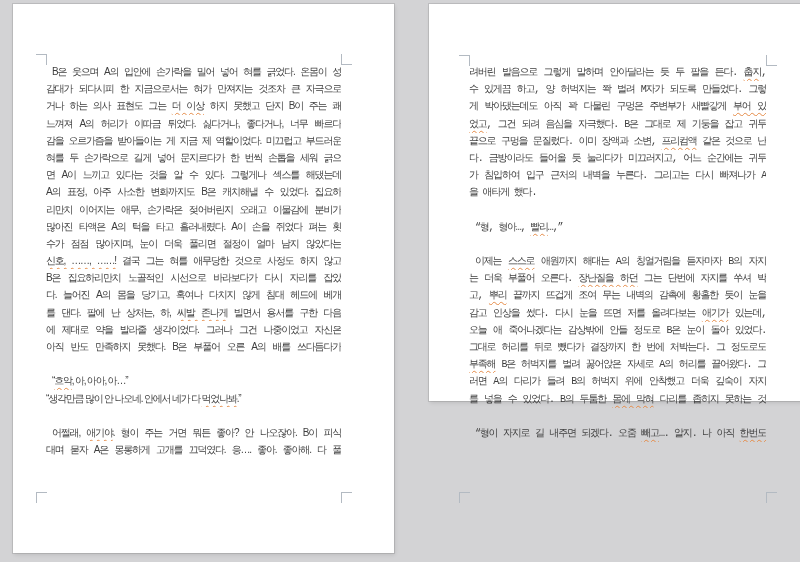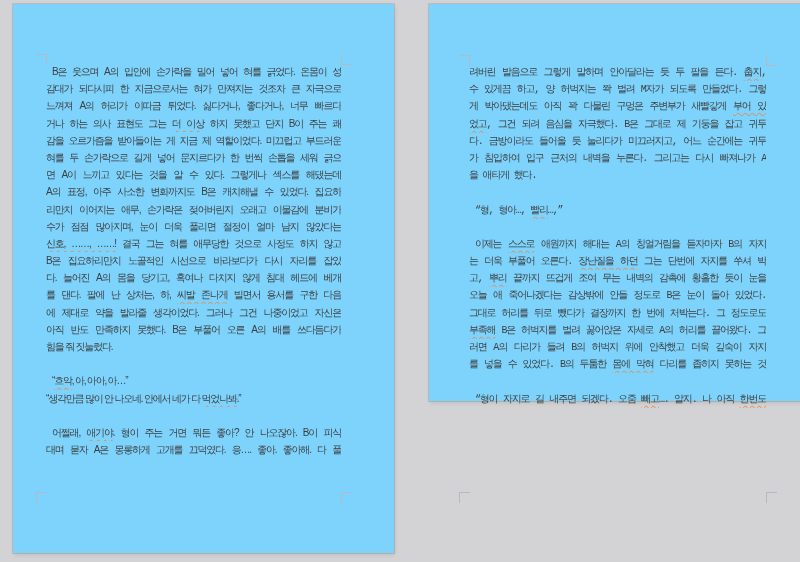--- a/index.html
+++ b/index.html
@@ -2,21 +2,21 @@
 <html><head>
 <meta charset="utf-8">
 <style>
   html,body{margin:0;padding:0;}
   body{
     position:relative;width:800px;height:562px;overflow:hidden;
     background:#d3d3d5;
     font-family:"Liberation Sans","DejaVu Sans",sans-serif;
   }
   .page{
-    position:absolute;background:#7dd3fc;
+    position:absolute;background:#ffffff;
     box-shadow:0 0 0 1px rgba(0,0,0,0.10), 1px 2px 4px rgba(0,0,0,0.10);
   }
   #page-left{left:13px;top:4px;width:381px;height:549px;}
   #page-right{left:429px;top:4px;width:381px;height:397px;font-family:Liberation Mono, monospace;}
   .text-area{position:absolute;}
   #page-left .text-area{left:33px;top:59px;width:295px;}
   #page-right .text-area{left:40px;top:60px;width:297px;}
   .line{
     height:17.2px;line-height:17.2px;overflow:hidden;
     font-size:10px;letter-spacing:-1.2px;color:#3e3e3e;
@@ -50,63 +50,65 @@
 <body>
 
 <div class="page" id="page-left">
   <div class="cm cm-tl"></div>
   <div class="cm cm-tr"></div>
   <div class="cm cm-bl"></div>
   <div class="cm cm-br"></div>
   <div class="text-area">
       <div class="line indent"><span class="">B은 웃으며 A의 입안에 손가락을 밀어 넣어 혀를 긁었다. 온몸이 성</span></div>
       <div class="line"><span class="">감대가 되다시피 한 지금으로서는 혀가 만져지는 것조차 큰 자극으로</span></div>
+      <div class="line"><span class="">거나 하는 의사 표현도 그는 </span><span class="sp">더 이상</span><span class=""> 하지 못했고 단지 B이 주는 쾌</span></div>
       <div class="line"><span class="">느껴져 A의 허리가 이따금 튀었다. 싫다거나, 좋다거나, 너무 빠르다</span></div>
-      <div class="line"><span class="">거나 하는 의사 표현도 그는 </span><span class="sp">더 이상</span><span class=""> 하지 못했고 단지 B이 주는 쾌</span></div>
       <div class="line"><span class="">감을 오르가즘을 받아들이는 게 지금 제 역할이었다. 미끄럽고 부드러운</span></div>
       <div class="line"><span class="">혀를 두 손가락으로 길게 넣어 문지르다가 한 번씩 손톱을 세워 긁으</span></div>
       <div class="line"><span class="">면 A이 느끼고 있다는 것을 알 수 있다. 그렇게나 섹스를 해댔는데</span></div>
       <div class="line"><span class="">A의 표정, 아주 사소한 변화까지도 B은 캐치해낼 수 있었다. 집요하</span></div>
       <div class="line"><span class="">리만치 이어지는 애무, 손가락은 젖어버린지 오래고 이물감에 분비가</span></div>
+      <div class="line"><span class="">많아진 타액은 A의 턱을 타고 흘러내렸다. A이 손을 쥐었다 펴는 횟</span></div>
       <div class="line"><span class="">수가 점점 많아지며, 눈이 더욱 풀리면 절정이 얼마 남지 않았다는</span></div>
       <div class="line"><span class="sp">신호, ……, ……!</span><span class=""> 결국 그는 혀를 애무당한 것으로 사정도 하지 않고</span></div>
       <div class="line"><span class="">B은 집요하리만치 노골적인 시선으로 바라보다가 다시 자리를 잡았</span></div>
       <div class="line"><span class="">다. 늘어진 A의 몸을 당기고, 혹여나 다치지 않게 침대 헤드에 베개</span></div>
       <div class="line"><span class="">를 댄다. 팔에 난 상처는, 하, </span><span class="sp">씨발 존나게</span><span class=""> 빌면서 용서를 구한 다음</span></div>
       <div class="line"><span class="">에 제대로 약을 발라줄 생각이었다. 그러나 그건 나중이었고 자신은</span></div>
       <div class="line"><span class="">아직 반도 만족하지 못했다. B은 부풀어 오른 A의 배를 쓰다듬다가</span></div>
-      <div class="line end"><span class="">힘을 줘 짓눌렀다.</span></div>
       <div class="line blank"></div>
       <div class="line end indent"><span class="">“</span><span class="sp">흐악</span><span class="">, 아, 아아, 아…”</span></div>
       <div class="line end"><span class="">“생각만큼 많이 안 나오네. 안에서 네가 다 </span><span class="sp">먹었나봐</span><span class="">.”</span></div>
       <div class="line blank"></div>
       <div class="line indent"><span class="">어쩔래, </span><span class="sp">애기야</span><span class="">. 형이 주는 거면 뭐든 좋아? 안 나오잖아. B이 피식</span></div>
       <div class="line"><span class="">대며 묻자 A은 몽롱하게 고개를 끄덕였다. 응…. 좋아. 좋아해. 다 풀</span></div>
     </div>
 </div>
 
 <div class="page" id="page-right">
   <div class="cm cm-tl"></div>
   <div class="cm cm-tr"></div>
   <div class="cm cm-bl"></div>
   <div class="cm cm-br"></div>
   <div class="text-area">
       <div class="line"><span class="">려버린 발음으로 그렇게 말하며 안아달라는 듯 두 팔을 든다. </span><span class="sp">춥지</span><span class="">,</span></div>
       <div class="line"><span class="">수 있게끔 하고, 양 허벅지는 쫙 벌려 M자가 되도록 만들었다. 그렇</span></div>
       <div class="line"><span class="">게 박아댔는데도 아직 꽉 다물린 구멍은 주변부가 새빨갛게 </span><span class="sp">부어 있</span></div>
       <div class="line"><span class="sp">었고</span><span class="">, 그건 되려 음심을 자극했다. B은 그대로 제 기둥을 잡고 귀두</span></div>
+      <div class="line"><span class="">끝으로 구멍을 문질렀다. 이미 장액과 소변, </span><span class="sp">프리컴액</span><span class=""> 같은 것으로 난</span></div>
       <div class="line"><span class="">다. 금방이라도 들어올 듯 눌리다가 미끄러지고, 어느 순간에는 귀두</span></div>
       <div class="line"><span class="">가 침입하여 입구 근처의 내벽을 누른다. 그리고는 다시 빠져나가 A</span></div>
       <div class="line end"><span class="">을 애타게 했다.</span></div>
       <div class="line blank"></div>
       <div class="line end indent"><span class="">“형, 형아…, </span><span class="sp">빨리</span><span class="">…,”</span></div>
       <div class="line blank"></div>
       <div class="line indent"><span class="">이제는 </span><span class="sp">스스로</span><span class=""> 애원까지 해대는 A의 칭얼거림을 듣자마자 B의 자지</span></div>
       <div class="line"><span class="">는 더욱 부풀어 오른다. </span><span class="sp">장난질을 하던</span><span class=""> 그는 단번에 자지를 쑤셔 박</span></div>
       <div class="line"><span class="">고, </span><span class="sp">뿌리</span><span class=""> 끝까지 뜨겁게 조여 무는 내벽의 감촉에 황홀한 듯이 눈을</span></div>
+      <div class="line"><span class="">감고 인상을 썼다. 다시 눈을 뜨면 저를 올려다보는 </span><span class="sp">애기가</span><span class=""> 있는데,</span></div>
       <div class="line"><span class="">오늘 애 죽어나겠다는 감상밖에 안들 정도로 B은 눈이 돌아 있었다.</span></div>
       <div class="line"><span class="">그대로 허리를 뒤로 뺐다가 결장까지 한 번에 처박는다. 그 정도로도</span></div>
       <div class="line"><span class="sp">부족해</span><span class=""> B은 허벅지를 벌려 꿇어앉은 자세로 A의 허리를 끌어왔다. 그</span></div>
       <div class="line"><span class="">러면 A의 다리가 들려 B의 허벅지 위에 안착했고 더욱 깊숙이 자지</span></div>
       <div class="line"><span class="">를 넣을 수 있었다. B의 두툼한 </span><span class="sp">몸에 막혀</span><span class=""> 다리를 좁히지 못하는 것</span></div>
       <div class="line blank"></div>
       <div class="line indent"><span class="">“형이 자지로 길 내주면 되겠다. 오줌 </span><span class="sp">빼고</span><span class="">…. 알지. 나 아직 </span><span class="sp">한번도</span></div>
     </div>
 </div>
 

